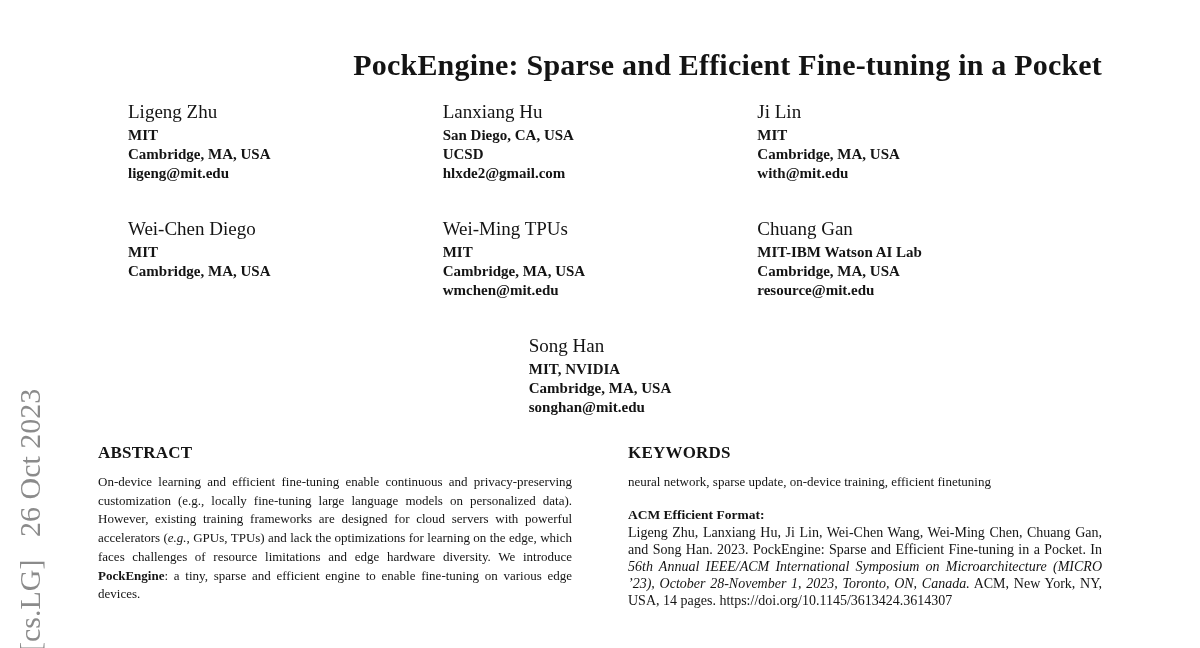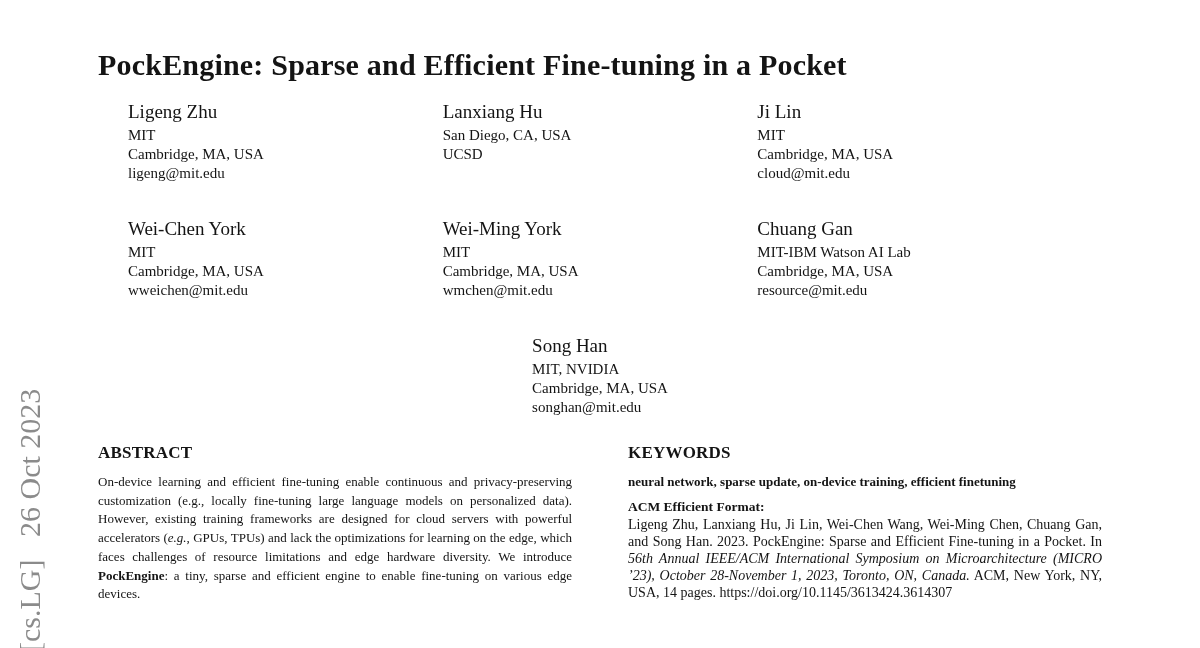--- a/index.html
+++ b/index.html
@@ -16,41 +16,42 @@
     left: 12px; top: 652px;
     transform: rotate(-90deg);
     transform-origin: 0 0;
     white-space: pre;
     font-size: 30px;
     line-height: 36px;
     font-family: "Liberation Serif", "DejaVu Serif", serif;
   }
   .page-inner { padding: 48px 98px 0 98px; }
   .paper-title {
-    text-align: left;
+    text-align: right;
     font-size: 30px;
     font-weight: 700;
     margin: 0 0 18px 0;
     letter-spacing: 0.2px;
   }
   .authors-grid {
     display: grid;
     grid-template-columns: 1fr 1fr 1fr;
     padding: 0 30px;
     margin-bottom: 34px;
   }
   .author-block { text-align: left; }
   .author-block .author-name {
     font-size: 19px;
     line-height: 24px;
     margin-bottom: 2px;
   }
   .author-block .author-line {
     font-size: 15px;
     line-height: 19px;
+    font-weight: bold;
   }
   .single-author-row {
     display: flex;
     justify-content: center;
     margin-bottom: 26px;
   }
   .columns {
     display: grid;
     grid-template-columns: 1fr 1fr;
     column-gap: 56px;
@@ -60,21 +61,21 @@
     font-weight: 700;
     margin: 0 0 10px 0;
     letter-spacing: 0.2px;
   }
   .body-text {
     font-size: 13px;
     line-height: 18.7px;
     text-align: justify;
     hyphens: none;
   }
-  .keywords-text { margin-bottom: 6px; font-weight: bold; }
+  .keywords-text { margin-bottom: 14px; }
   .acm-ref-heading {
     font-size: 13.5px;
     font-weight: 700;
     line-height: 17px;
     margin: 0 0 1px 0;
   }
   .acm-ref-text {
     font-size: 14px;
     line-height: 17px;
     text-align: justify;
@@ -93,38 +94,38 @@
     <div class="author-block">
       <div class="author-name">Ligeng Zhu</div>
       <div class="author-line">MIT</div>
       <div class="author-line">Cambridge, MA, USA</div>
       <div class="author-line">ligeng@mit.edu</div>
     </div>
     <div class="author-block">
       <div class="author-name">Lanxiang Hu</div>
       <div class="author-line">San Diego, CA, USA</div>
       <div class="author-line">UCSD</div>
+      <div class="author-line">hlxde2@gmail.com</div>
     </div>
     <div class="author-block">
       <div class="author-name">Ji Lin</div>
       <div class="author-line">MIT</div>
       <div class="author-line">Cambridge, MA, USA</div>
-      <div class="author-line">cloud@mit.edu</div>
+      <div class="author-line">with@mit.edu</div>
     </div>
   </div>
 
   <div class="authors-grid">
     <div class="author-block">
-      <div class="author-name">Wei-Chen York</div>
+      <div class="author-name">Wei-Chen Diego</div>
       <div class="author-line">MIT</div>
       <div class="author-line">Cambridge, MA, USA</div>
-      <div class="author-line">wweichen@mit.edu</div>
     </div>
     <div class="author-block">
-      <div class="author-name">Wei-Ming York</div>
+      <div class="author-name">Wei-Ming TPUs</div>
       <div class="author-line">MIT</div>
       <div class="author-line">Cambridge, MA, USA</div>
       <div class="author-line">wmchen@mit.edu</div>
     </div>
     <div class="author-block">
       <div class="author-name">Chuang Gan</div>
       <div class="author-line">MIT-IBM Watson AI Lab</div>
       <div class="author-line">Cambridge, MA, USA</div>
       <div class="author-line">resource@mit.edu</div>
     </div>

